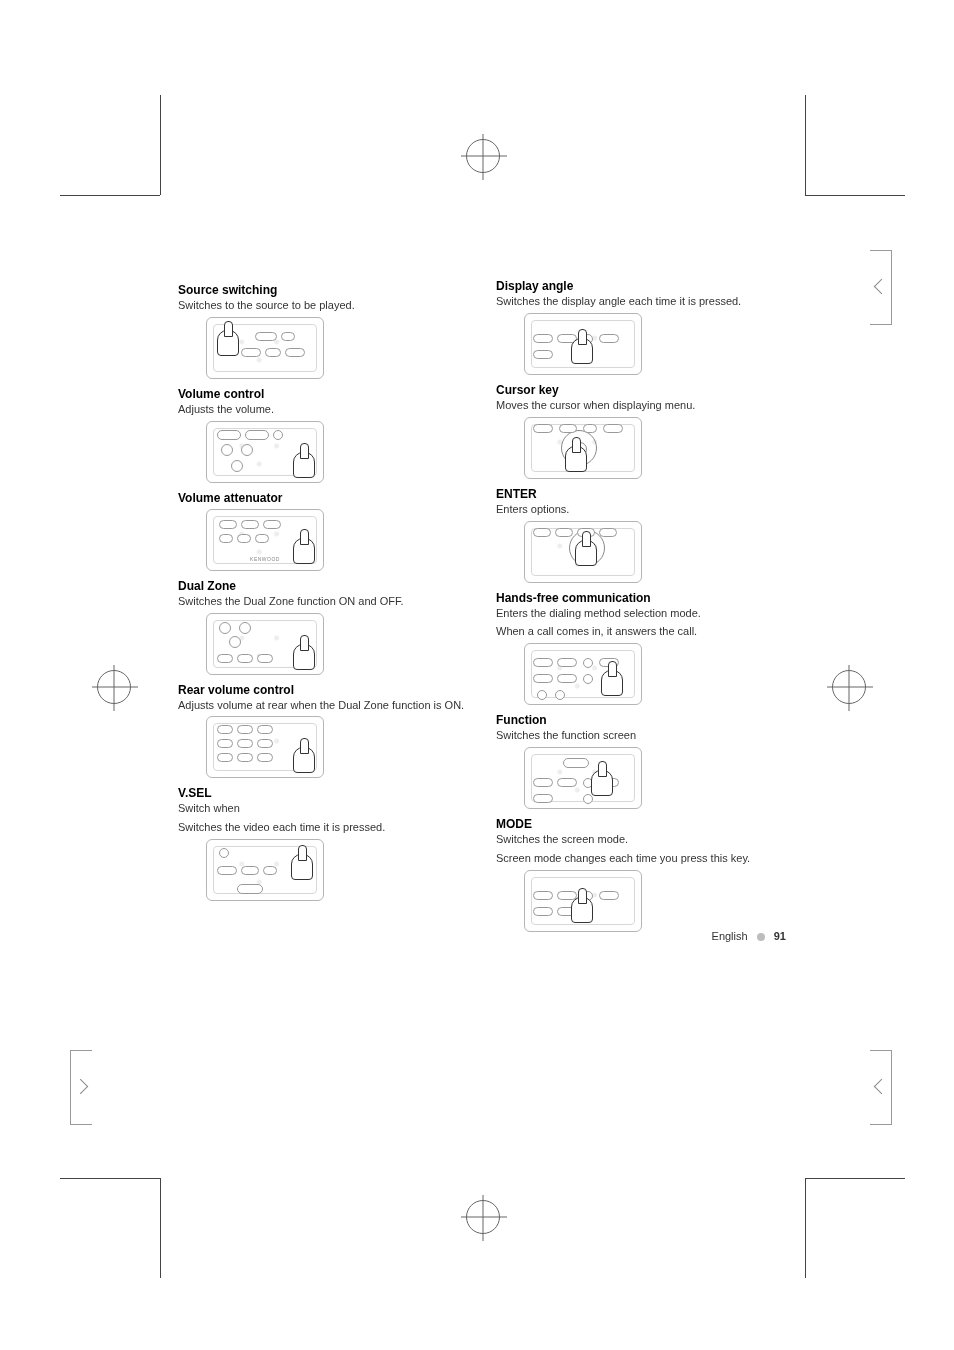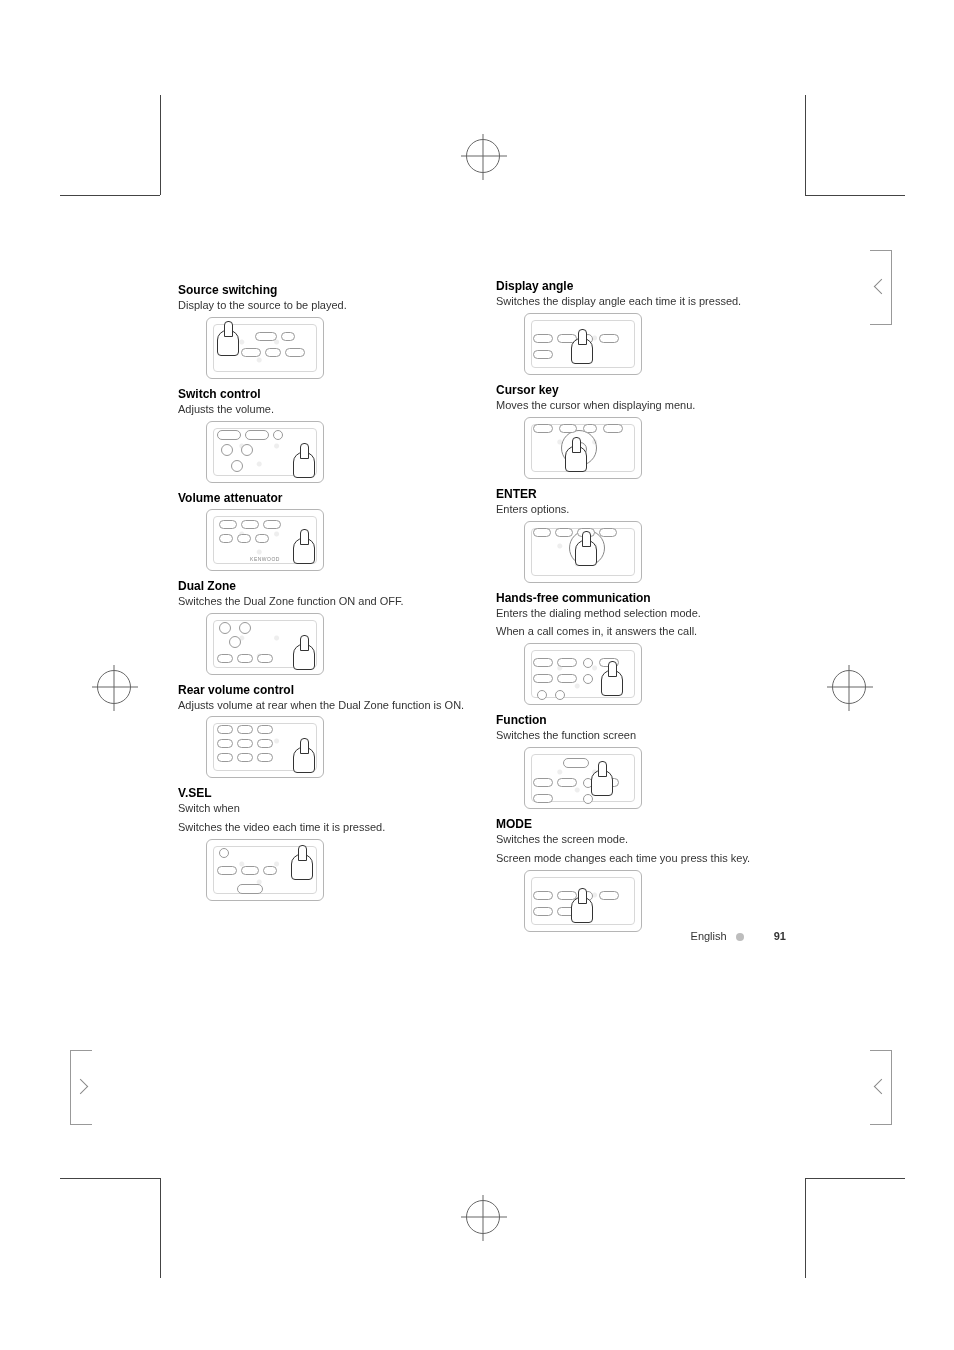--- a/index.html
+++ b/index.html
@@ -197,21 +197,21 @@
     font-size: 11px;
     color: #333;
   }
   .footer .dot {
     display: inline-block;
     width: 8px; height: 8px;
     background: #bdbdbd;
     border-radius: 50%;
     margin: 0 6px -1px 6px;
   }
-  .footer .pn { font-weight: bold; margin-left: 21px; }
+  .footer .pn { font-weight: bold; }
 
   .right-col { padding-top: 4px; }
 
   .col-right .subhead:first-child { margin-top: 0; }
   .col-left .banner + .subhead { margin-top: 0; }
 
 </style>
 </head>
 <body>
 
@@ -233,31 +233,31 @@
 <div class="side-tab right-top"></div>
 <div class="side-tab right-bot"></div>
 
 <div class="page">
   <div class="cols">
 
     <div class="col col-left">
 
 
       <div class="subhead">Source switching</div>
-      <div class="desc">Display to the source to be played.</div>
+      <div class="desc">Switches to the source to be played.</div>
       <div class="diagram d1">
         <div class="finger"></div>
         <div class="ovalbtn" style="top:14px;left:48px;width:22px;height:9px;"></div>
         <div class="ovalbtn" style="top:14px;left:74px;width:14px;height:9px;"></div>
         <div class="ovalbtn" style="top:30px;left:34px;width:20px;height:9px;"></div>
         <div class="ovalbtn" style="top:30px;left:58px;width:16px;height:9px;"></div>
         <div class="ovalbtn" style="top:30px;left:78px;width:20px;height:9px;"></div>
       </div>
 
-      <div class="subhead">Switch control</div>
+      <div class="subhead">Volume control</div>
       <div class="desc">Adjusts the volume.</div>
       <div class="diagram d2">
         <div class="ovalbtn a"></div>
         <div class="ovalbtn b"></div>
         <div class="circlebtn c"></div>
         <div class="circlebtn d"></div>
         <div class="circlebtn e"></div>
         <div class="circlebtn f"></div>
         <div class="finger"></div>
       </div>

